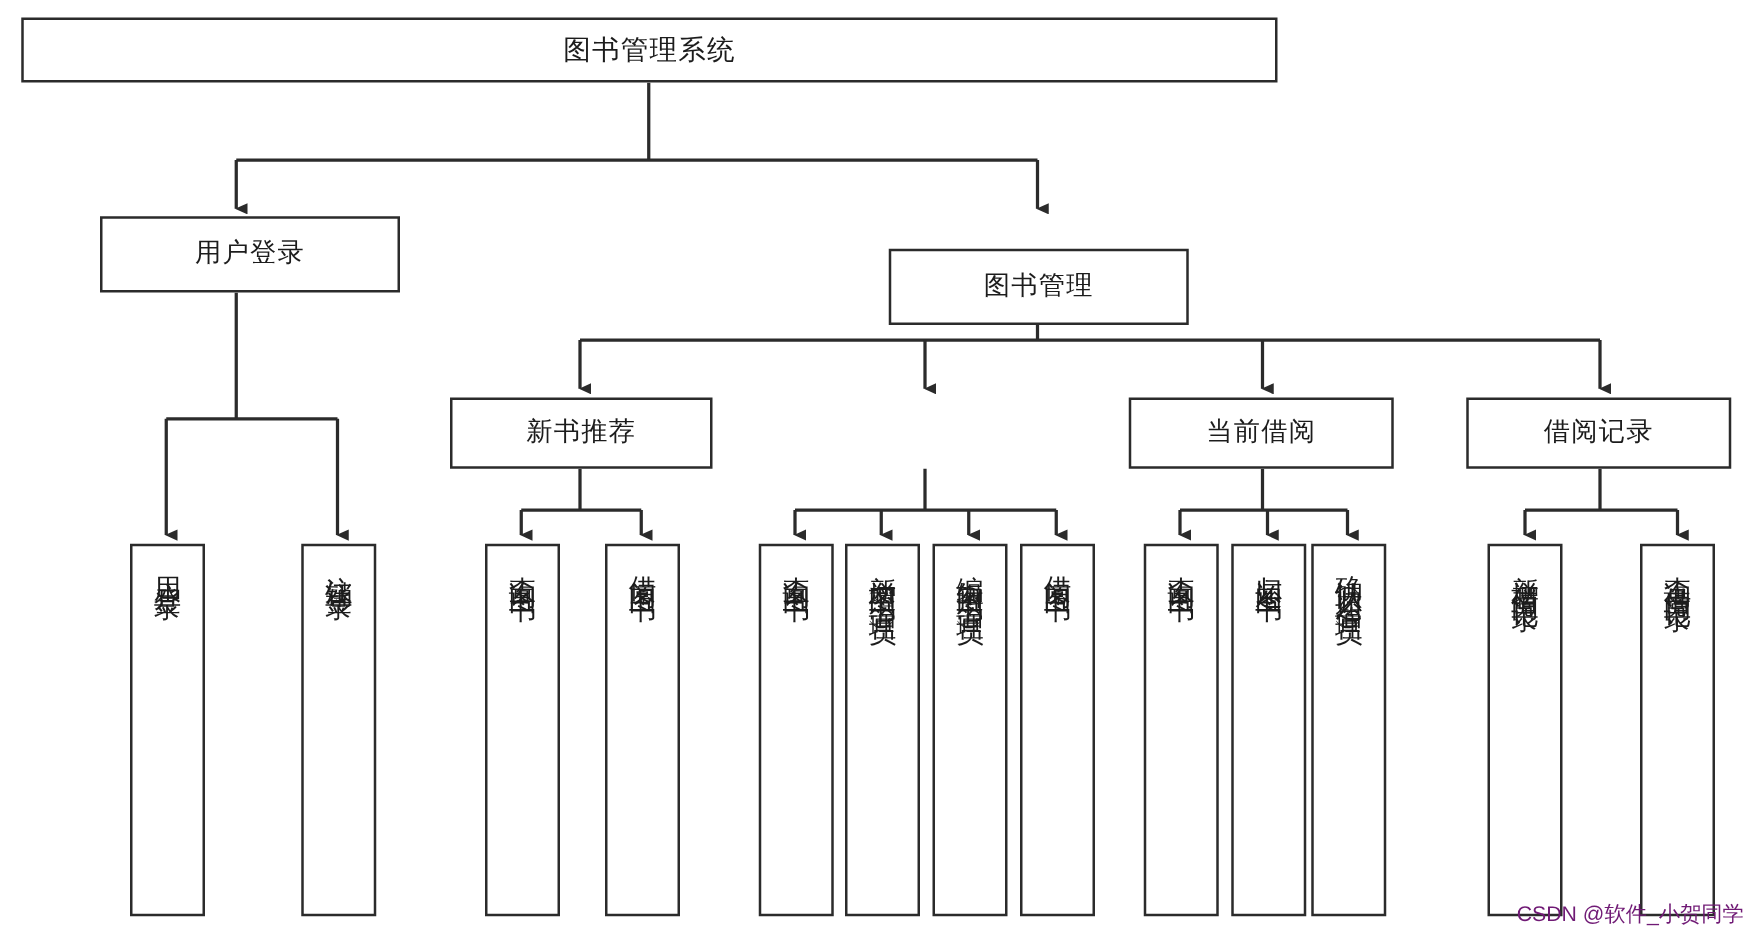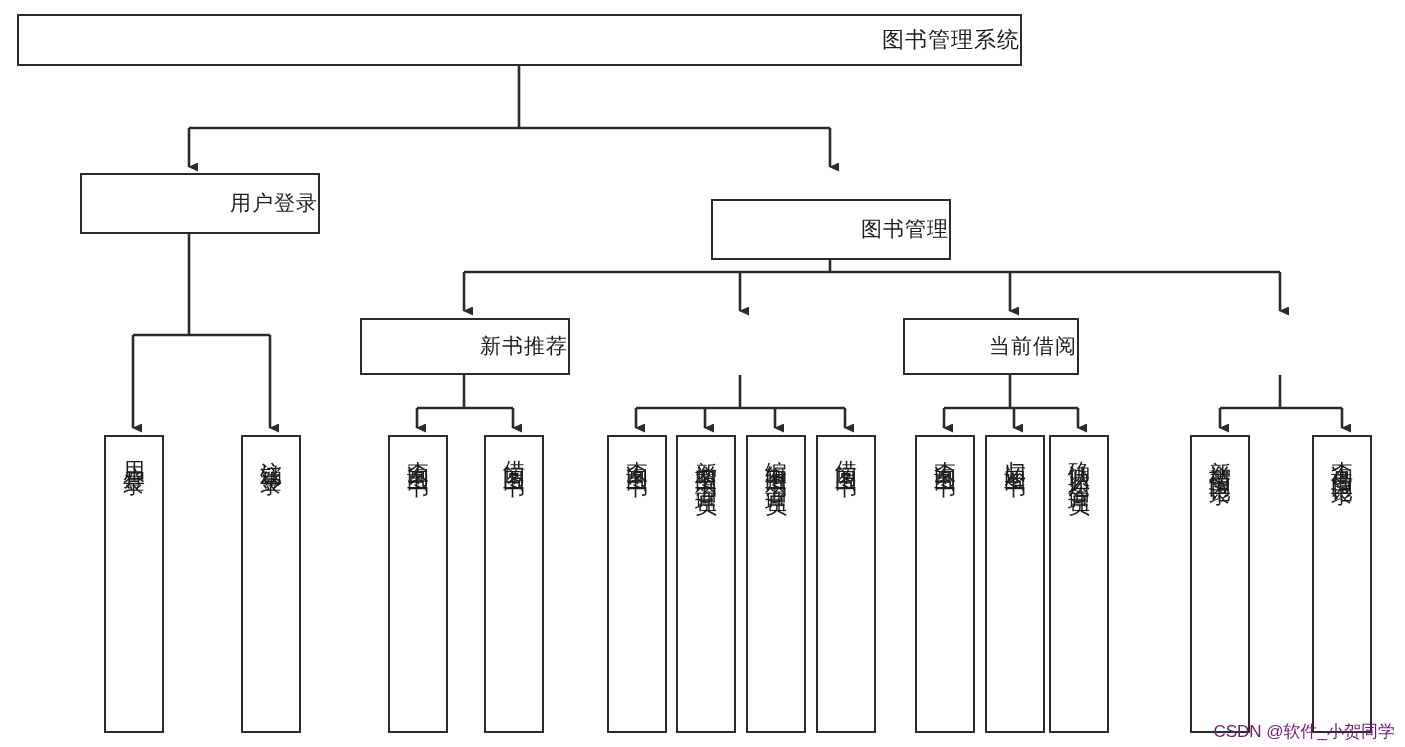--- a/index.html
+++ b/index.html
@@ -27,21 +27,21 @@
     height: 747px;
     pointer-events: none;
   }
   .node {
     position: absolute;
     box-sizing: border-box;
     background: #ffffff;
     border: 2px solid #2b2b2b;
     display: flex;
     align-items: center;
-    justify-content: flex-end;
+    justify-content: center;
     z-index: 2;
   }
   .node-label {
     font-size: 21px;
     line-height: 1.15;
     color: #1c1c1c;
     letter-spacing: 1px;
     white-space: nowrap;
     text-align: center;
   }
@@ -136,22 +136,25 @@
   <div class="node level1" style="left:80px; top:173px; width:240px; height:61px;">
     <span class="node-label">用户登录</span>
   </div>
   <div class="node level1" style="left:711px; top:173px; width:240px; height:61px;margin-top:26px;">
     <span class="node-label">图书管理</span>
   </div>
 
   <div class="node level2" style="left:360px; top:318px; width:210px; height:57px;">
     <span class="node-label">新书推荐</span>
   </div>
-  <div class="node level2" style="left:903px; top:318px; width:176px; height:57px;">
+  <div class="node level2" style="left:903px; top:318px; width:212px; height:57px;">
     <span class="node-label">当前借阅</span>
+  </div>
+  <div class="node level2" style="left:1173px; top:318px; width:212px; height:57px;">
+    <span class="node-label">借阅记录</span>
   </div>
 
   <div class="node leaf" style="left:104px; top:435px; width:60px; height:298px;">
     <span class="node-label">用户登录</span>
   </div>
   <div class="node leaf" style="left:241px; top:435px; width:60px; height:298px;">
     <span class="node-label">注销登录</span>
   </div>
 
   <div class="node leaf" style="left:388px; top:435px; width:60px; height:298px;">

